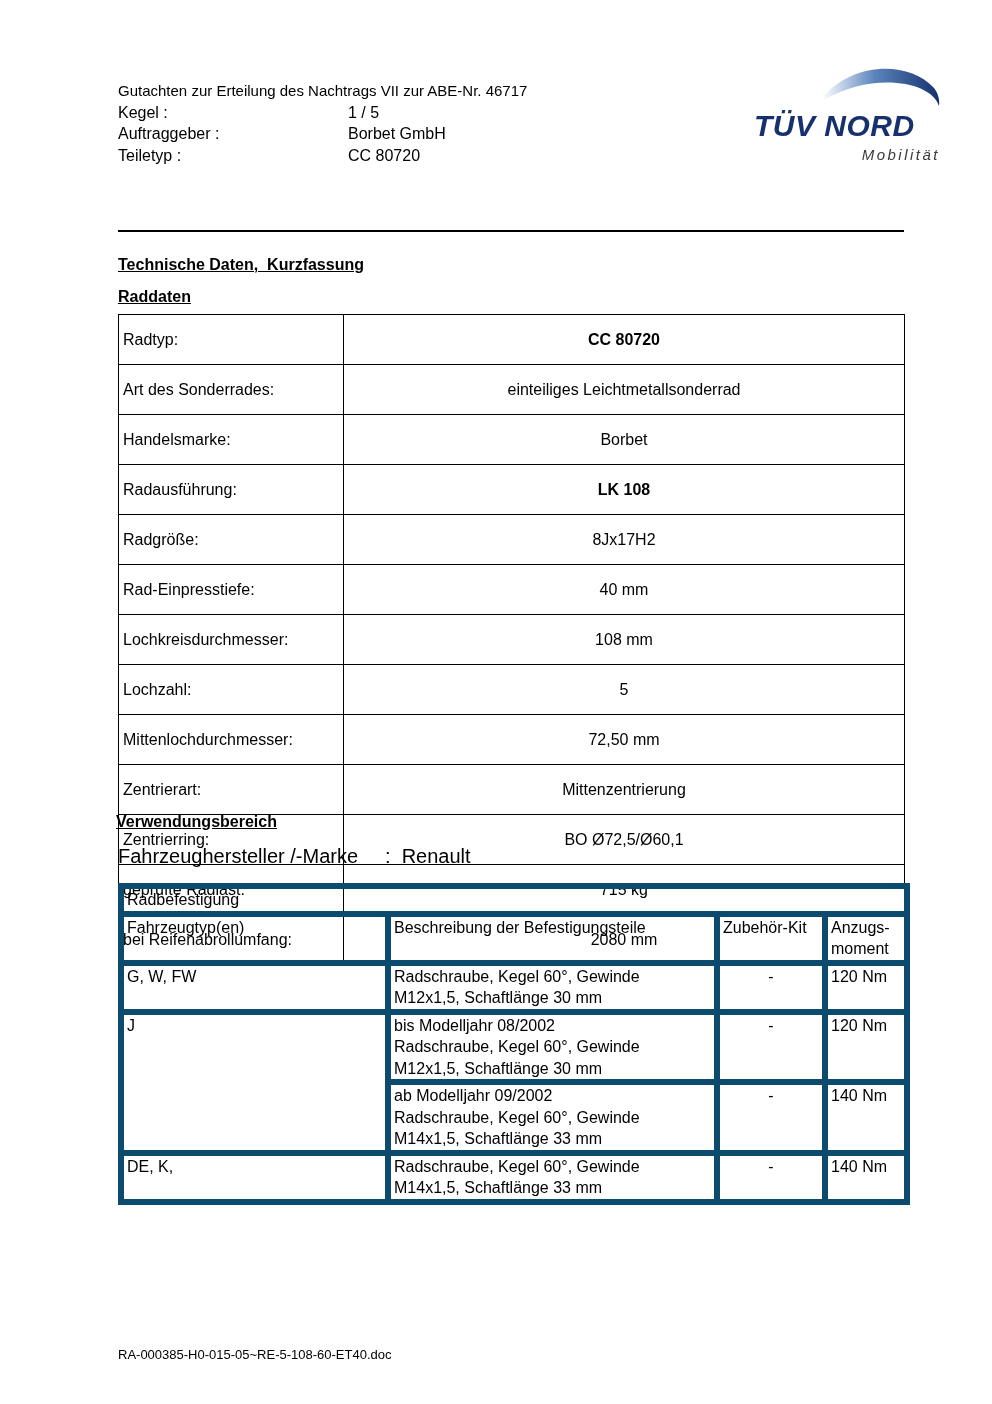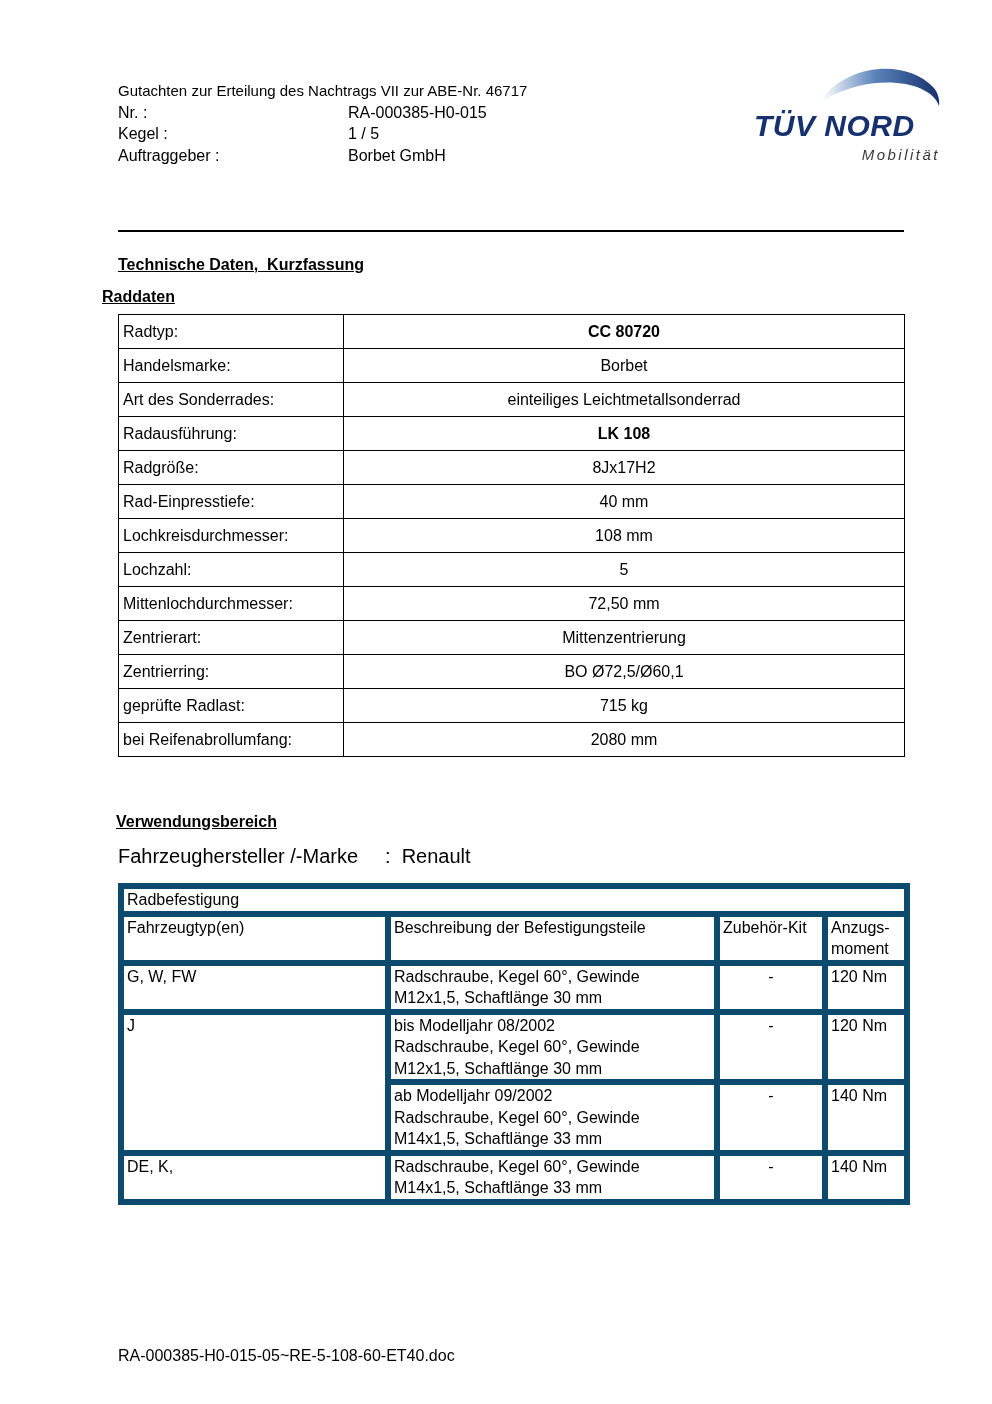--- a/index.html
+++ b/index.html
@@ -17,60 +17,60 @@
 
   
   .logo{left:752px;top:56px;width:192px;height:112px;}
 
   
   .rule{left:118px;top:230px;width:786px;height:2px;background:#000;}
 
   
   .section-title{font-size:16px;font-weight:bold;text-decoration:underline;white-space:pre-wrap;}
   .h-technische{left:118px;top:256px;text-decoration:underline;}
-  .h-raddaten{left:102px;top:288px;text-align:center;}
+  .h-raddaten{left:118px;top:288px;text-align:center;}
   .h-verwendung{left:116px;top:813px;text-decoration:underline;}
 
   
   table{border-collapse:collapse;font-size:16px;}
   .raddaten{left:118px;top:314px;width:786px;table-layout:fixed;}
-  .raddaten td{border:1px solid #000;height:33px;padding:0 4px;vertical-align:middle;}
+  .raddaten td{border:1px solid #000;height:33px;padding:8px 4px;vertical-align:middle;}
   .raddaten td.lbl{text-align:left;}
   .raddaten td.val{text-align:center;}
   .bold{font-weight:bold;}
 
   
   .fahrzeug-line{left:118px;top:845px;display:grid;grid-template-columns:267px 1fr;font-size:20px;white-space:pre-wrap;}
 
   
   .radbef{left:118px;top:883px;width:786px;table-layout:fixed;}
   .radbef td{border:6px solid #0c4a6e;padding:0 3px;vertical-align:top;text-align:left;white-space:pre-line;line-height:21.5px;}
   .radbef td.center{text-align:center;}
 
   
-  .footer{left:118px;top:1347px;font-size:16px;}
+  .footer{left:118px;top:1347px;font-size:13px;}
 </style>
 </head>
 <body>
 
 <div>
 
   <div class="abs header-text">
     <div class="header-title">Gutachten zur Erteilung des Nachtrags VII zur ABE-Nr. 46717</div>
-    <div class="header-line">
-      <span>Nr. :</span>
-      <span>RA-000385-H0-015</span>
-    </div>
     <div class="header-line">
       <span>Kegel :</span>
       <span>1 / 5</span>
     </div>
     <div class="header-line">
       <span>Auftraggeber :</span>
       <span>Borbet GmbH</span>
+    </div>
+    <div class="header-line">
+      <span>Teiletyp :</span>
+      <span>CC 80720</span>
     </div>
   </div>
 
   <div class="abs logo">
     <svg width="192" height="112" viewBox="0 0 192 112">
       <defs>
         <linearGradient id="swooshGrad" x1="0" y1="0" x2="1" y2="0">
           <stop offset="0" stop-color="#ffffff"></stop>
           <stop offset="0.45" stop-color="#5b84bb"></stop>
           <stop offset="1" stop-color="#16316e"></stop>
@@ -91,26 +91,26 @@
     <colgroup>
         <col style="width:225px">
         <col style="width:561px">
       </colgroup>
     <tbody>
       <tr>
         <td class="lbl">Radtyp:</td>
         <td class="val bold">CC 80720</td>
       </tr>
       <tr>
+        <td class="lbl">Art des Sonderrades:</td>
+        <td class="val">einteiliges Leichtmetallsonderrad</td>
+      </tr>
+      <tr>
         <td class="lbl">Handelsmarke:</td>
         <td class="val">Borbet</td>
-      </tr>
-      <tr>
-        <td class="lbl">Art des Sonderrades:</td>
-        <td class="val">einteiliges Leichtmetallsonderrad</td>
       </tr>
       <tr>
         <td class="lbl">Radausführung:</td>
         <td class="val bold">LK 108</td>
       </tr>
       <tr>
         <td class="lbl">Radgröße:</td>
         <td class="val">8Jx17H2</td>
       </tr>
       <tr>

